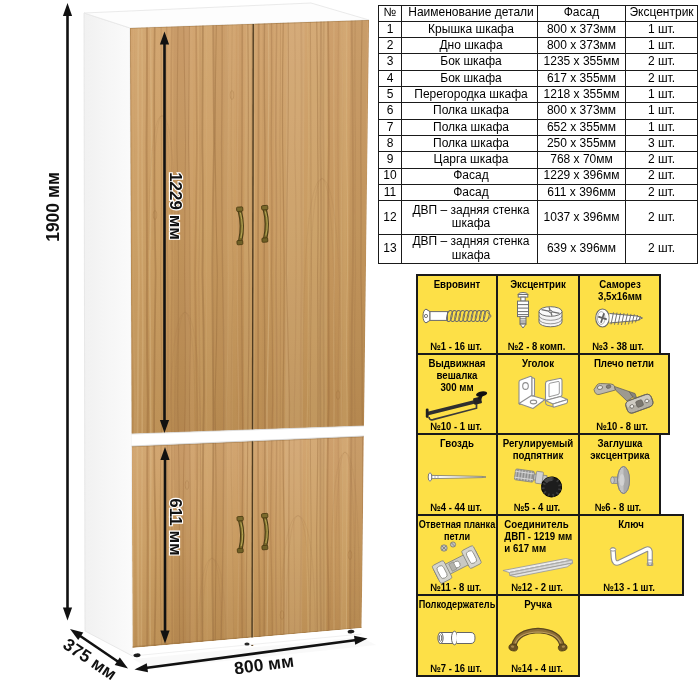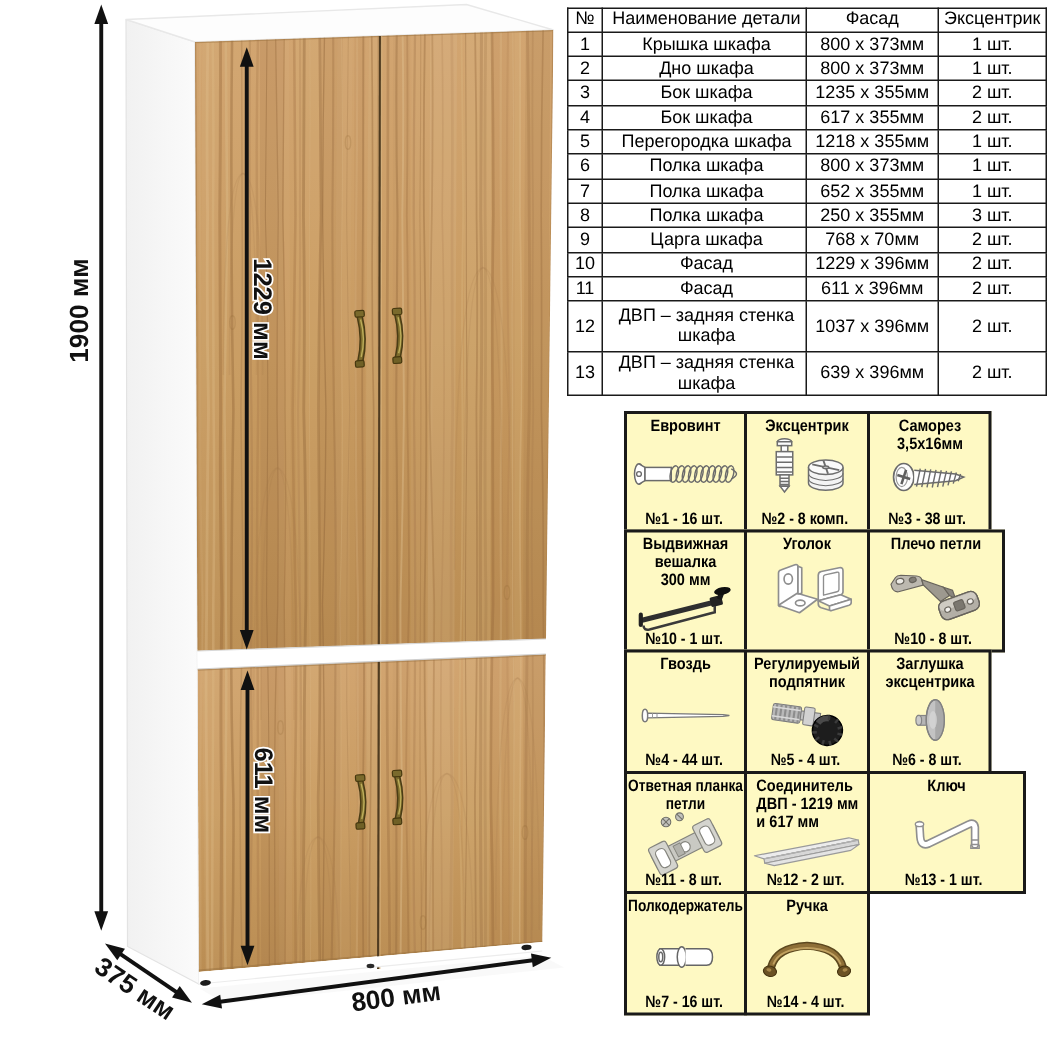--- a/index.html
+++ b/index.html
@@ -1,20 +1,20 @@
 <!DOCTYPE html>
 <html><head>
 <meta charset="utf-8">
 <style>
 html,body{margin:0;padding:0;width:700px;height:700px;background:#ffffff;font-family:"Liberation Sans",sans-serif;overflow:hidden;}
 #parts{border-collapse:collapse;table-layout:fixed;width:319px;font-size:12px;color:#000;}
 #parts td{border:1.5px solid #1a1a1a;padding:0;line-height:1.12;overflow:hidden;white-space:nowrap;}
 #parts td.c{text-align:center;}
 #parts td.l{text-align:center;padding-left:3px;}
-.gcell{position:absolute;border:2px solid #1a1a1a;box-sizing:border-box;background:#fef9c3;}
+.gcell{position:absolute;border:2px solid #1a1a1a;box-sizing:border-box;background:#fde047;}
 .gtitle{position:absolute;left:50%;width:160px;margin-left:-80px;top:2px;font-weight:bold;font-size:11px;line-height:1.1;color:#000;white-space:nowrap;text-align:center;}
 .gicon{position:absolute;left:0;right:0;display:flex;align-items:center;justify-content:center;transform:translateY(-50%);}
 .glabel{position:absolute;left:0;right:3px;bottom:1px;text-align:center;font-weight:bold;font-size:11px;color:#000;white-space:nowrap;}
 .glabel span{display:inline-block;transform:scaleX(0.86);}
 </style>
 </head>
 <body>
 
 <svg width="400" height="700" viewBox="0 0 400 700" style="position:absolute;left:0;top:0">
 <defs>

